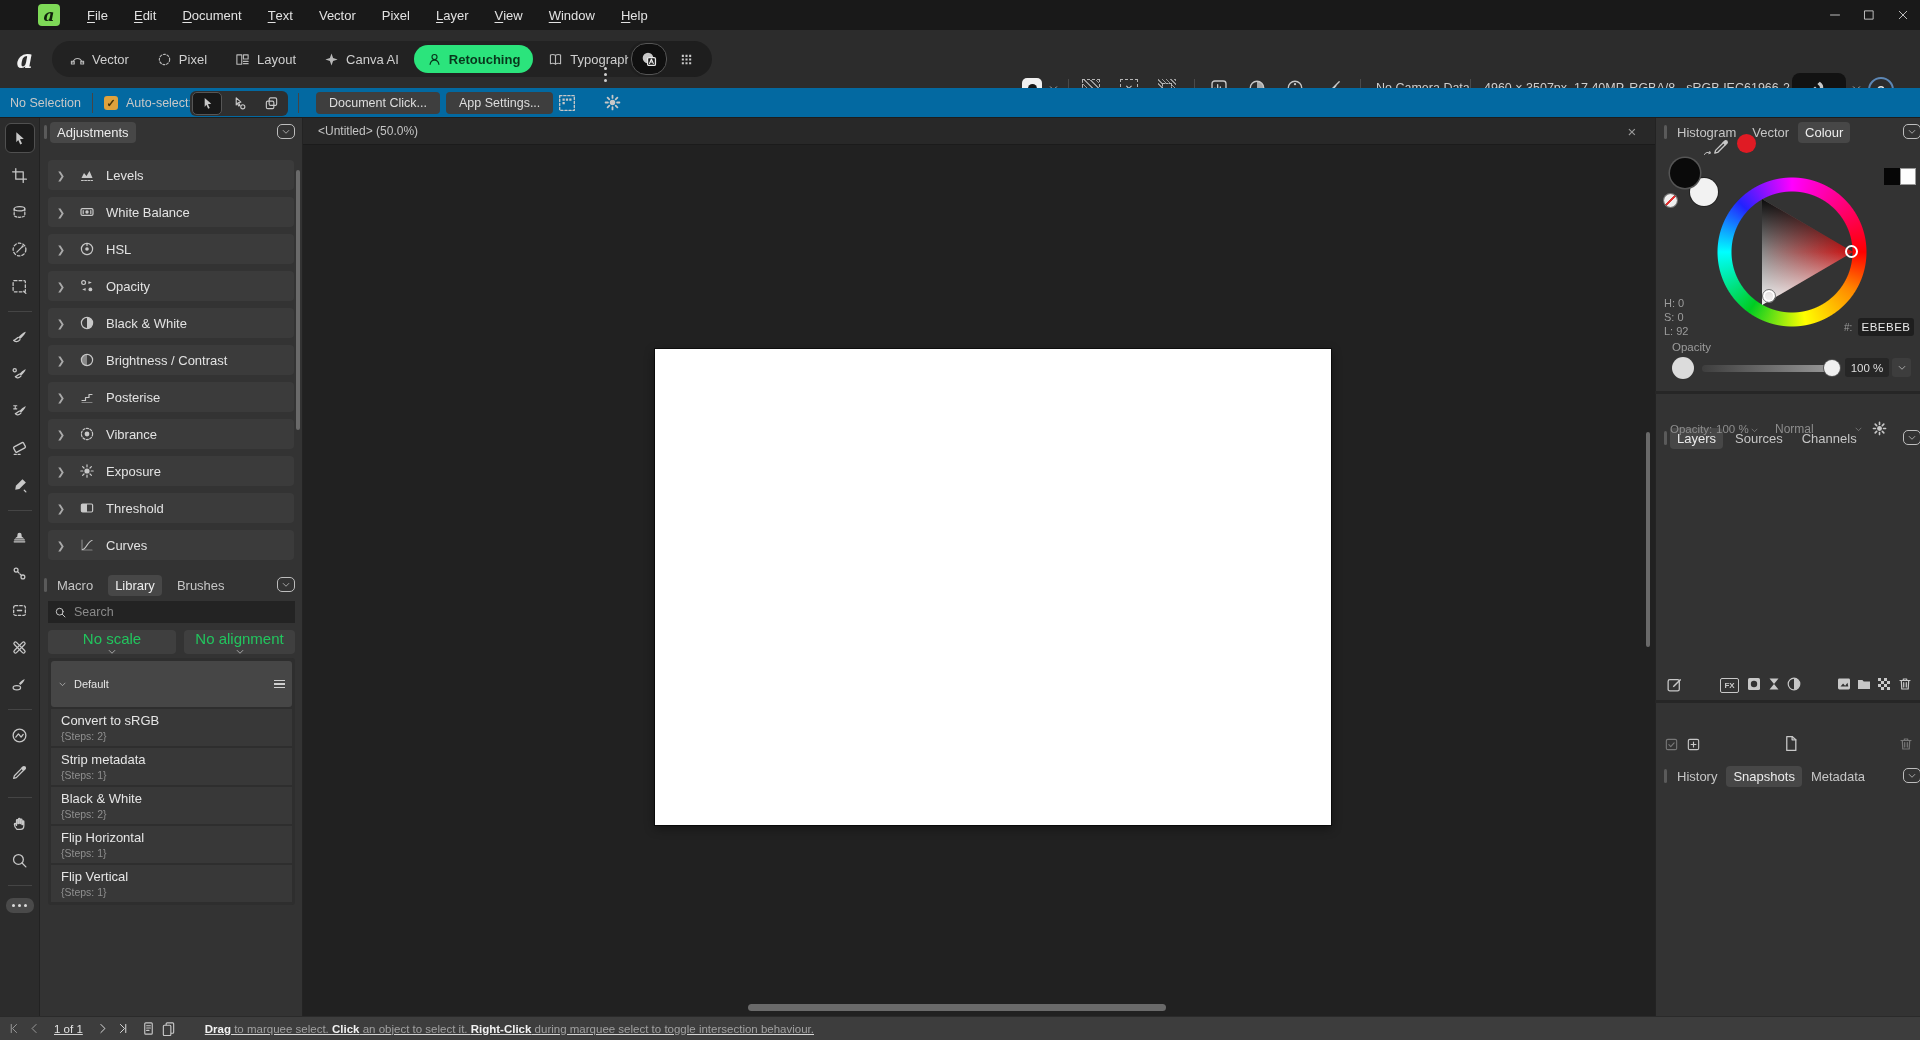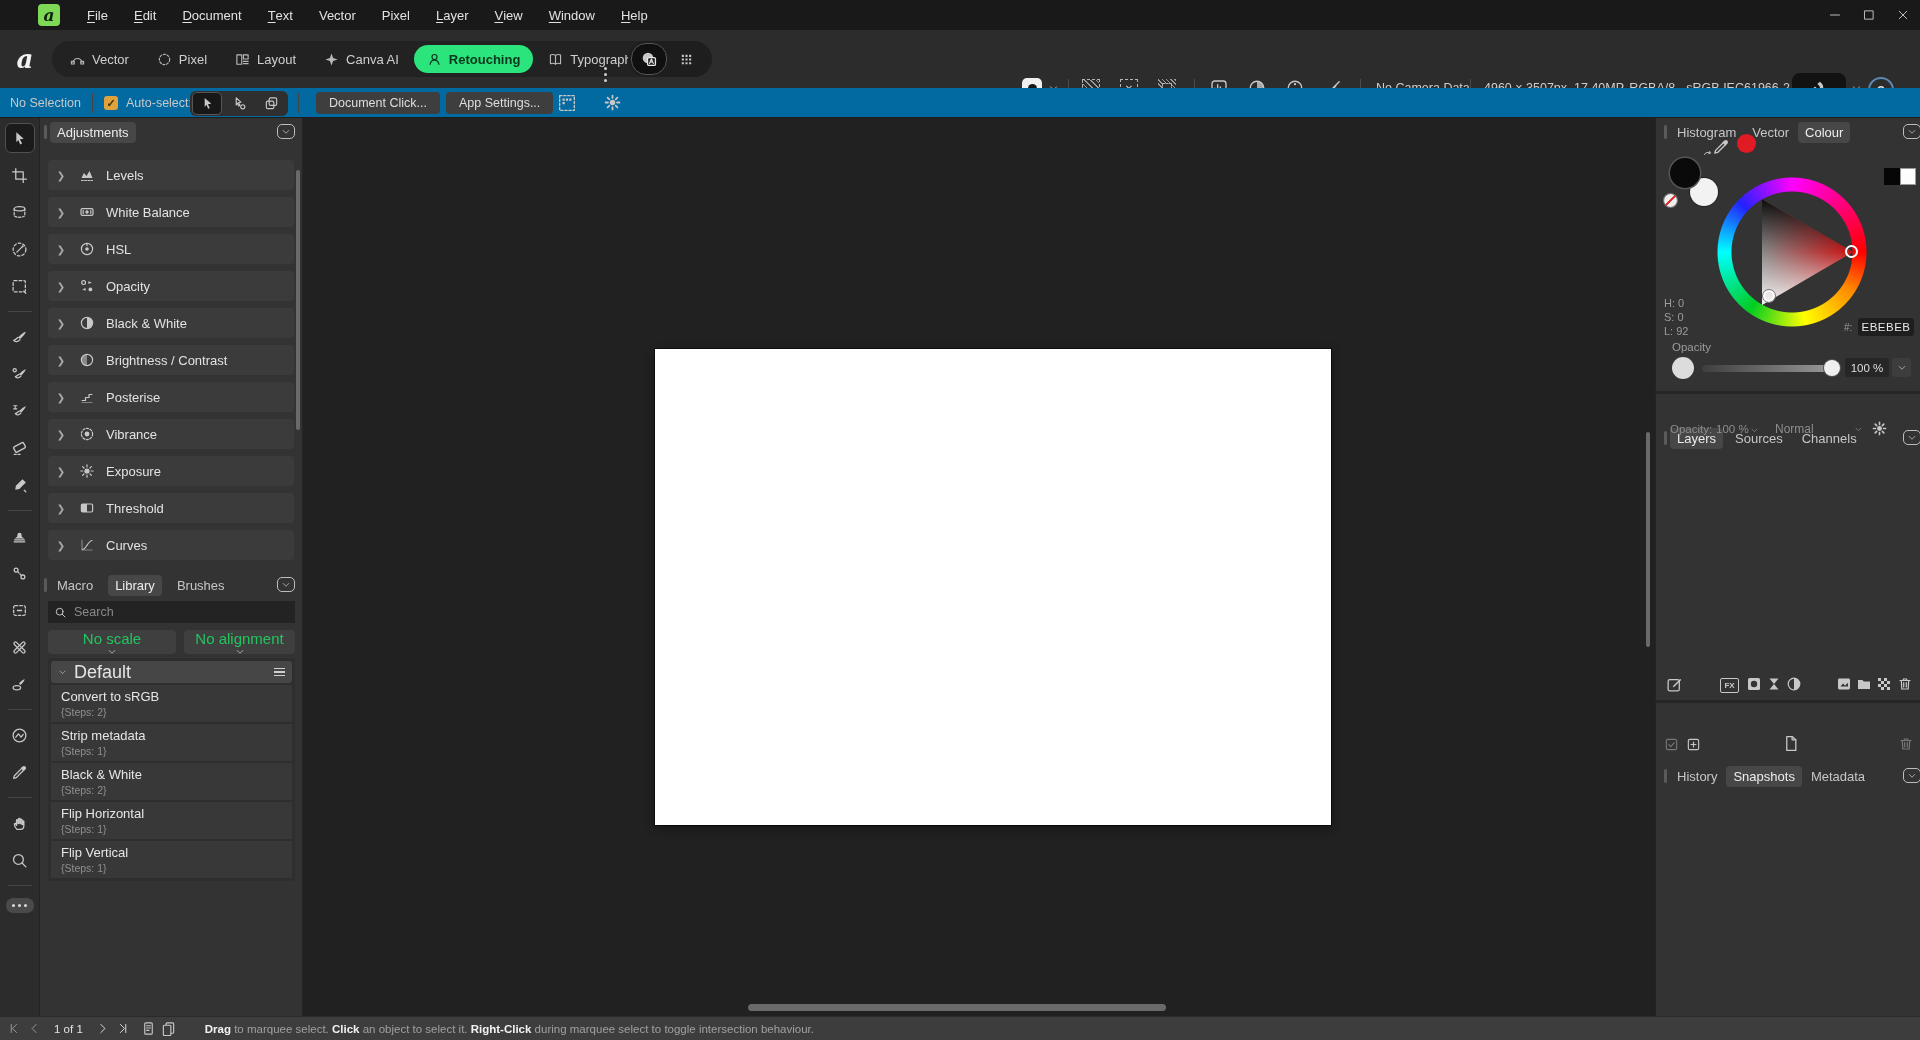--- a/index.html
+++ b/index.html
@@ -85,21 +85,21 @@
   .adjrow .lbl{margin-left:6px;color:#e2e2e2;font-size:13px;}
   .scrollthumb{position:absolute;background:#6a6a6a;border-radius:3px;}
   
   .searchbox{position:absolute;left:8px;top:483px;width:247px;height:22px;background:#232323;border-radius:0;
              display:flex;align-items:center;padding-left:6px;box-sizing:border-box;gap:5px;}
   .searchbox input{background:transparent;border:none;outline:none;color:#ddd;font-size:12.5px;width:200px;font-family:"Liberation Sans",sans-serif;}
   .searchbox input::placeholder{color:#8a8a8a;}
   .dd{position:absolute;height:24px;background:#3f3f3f;border-radius:4px;display:flex;align-items:center;
       justify-content:space-between;padding:0 8px;box-sizing:border-box;color:#22c55e;font-size:15px;flex-direction:column;}
   .liblist{position:absolute;left:8px;top:540px;width:247px;background:#2e2e2e;border-radius:3px;padding:3px;box-sizing:border-box;}
-  .libgroup{height:22px;background:#464646;border-radius:3px;display:flex;align-items:center;padding:0 7px;gap:7px;color:#e4e4e4;font-size:18px;}
+  .libgroup{height:22px;background:#464646;border-radius:3px;display:flex;align-items:center;padding:12px 7px;gap:7px;color:#e4e4e4;font-size:11px;}
   .hmb{margin-left:auto;display:flex;flex-direction:column;gap:2px;}
   .hmb i{width:11px;height:1.6px;background:#cfcfcf;display:block;}
   .libitem{background:#383838;margin-top:2px;padding:4px 0 4px 10px;}
   .libitem .nm{color:#e6e6e6;font-size:13px;}
   .libitem .st{color:#8f8f8f;font-size:10.5px;margin-top:2px;}
   
   .canvasarea{position:absolute;left:303px;top:118px;width:1352px;height:898px;background:#212121;}
   .doctabbar{position:absolute;left:0;top:0;width:100%;height:27px;background:#282828;border-bottom:1px solid #1b1b1b;box-sizing:border-box;}
   .doctab{position:absolute;left:15px;top:6px;font-size:12px;color:#c4c4c4;}
   .docclose{position:absolute;right:14px;top:4px;color:#9a9a9a;font-size:15px;width:18px;height:18px;display:flex;align-items:center;justify-content:center;}
@@ -122,21 +122,21 @@
   .opacirc{position:absolute;left:1672px;top:357px;width:22px;height:22px;border-radius:50%;background:#dcdcdc;}
   .opatrack{position:absolute;left:1702px;top:365px;width:132px;height:7px;border-radius:4px;
             background:linear-gradient(90deg,#3e3e3e,#9a9a9a);}
   .opaknob{position:absolute;left:1824px;top:360px;width:16px;height:16px;border-radius:50%;background:#efefef;box-shadow:0 0 0 1px #555;}
   .valbox{position:absolute;background:#262626;border-radius:3px;color:#dedede;font-size:11.5px;
           display:flex;align-items:center;justify-content:center;}
   .chevbtn{position:absolute;background:#3d3d3d;border-radius:3px;display:flex;align-items:center;justify-content:center;color:#c9c9c9;}
   .psep{position:absolute;left:1655px;width:265px;height:3px;background:#262626;}
   .dimtxt{color:#8d8d8d;}
   .statusbar{position:absolute;left:0;top:1016px;width:1920px;height:24px;background:#3d3d3d;border-top:1px solid #2a2a2a;
-             box-sizing:border-box;display:flex;align-items:center;font-size:11.5px;}
+             box-sizing:border-box;display:flex;align-items:center;font-size:11.5px;text-decoration:underline;}
   .navic{width:20px;display:flex;justify-content:center;}
   .hintb{font-weight:bold;color:#f2f2f2;}
   .hintn{color:#a0a0a0;}
   :root, .app{--green:#2be47c;--orange:#e0a23c;}
 </style>
 </head>
 <body>
 
 <div class="app">
 
@@ -734,20 +734,24 @@
           </div>
           <div class="libitem">
             <div class="nm">Flip Vertical</div>
             <div class="st">{Steps: 1}</div>
           </div>
         </div>
     </div>
   </div>
 
   <div class="canvasarea">
+    <div class="doctabbar">
+      <span class="doctab">&lt;Untitled&gt; (50.0%)</span>
+      <span class="docclose">×</span>
+    </div>
     <div class="whitecanvas"></div>
     <div class="scrollthumb" style="left:445px;top:886px;width:418px;height:7px;border-radius:4px;"></div>
     <div class="scrollthumb" style="left:1343px;top:314px;width:4px;height:215px;"></div>
   </div>
 
   <div class="panel-r"></div>
 
   <div class="phead abs" style="left:1660px;top:118px;width:258px;">
     <span id="colour-tabs" style="display:flex;gap:2px;">
         <span class="ptab">Histogram</span>

